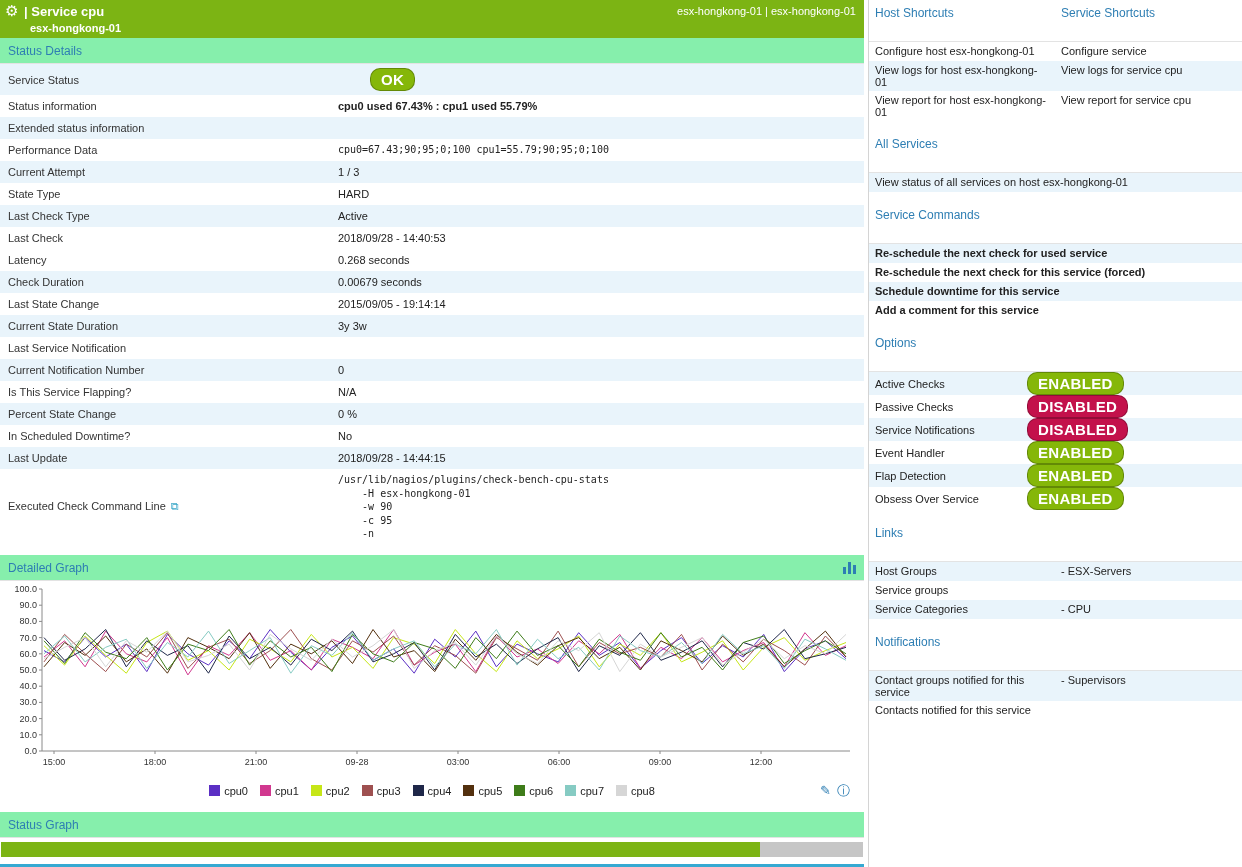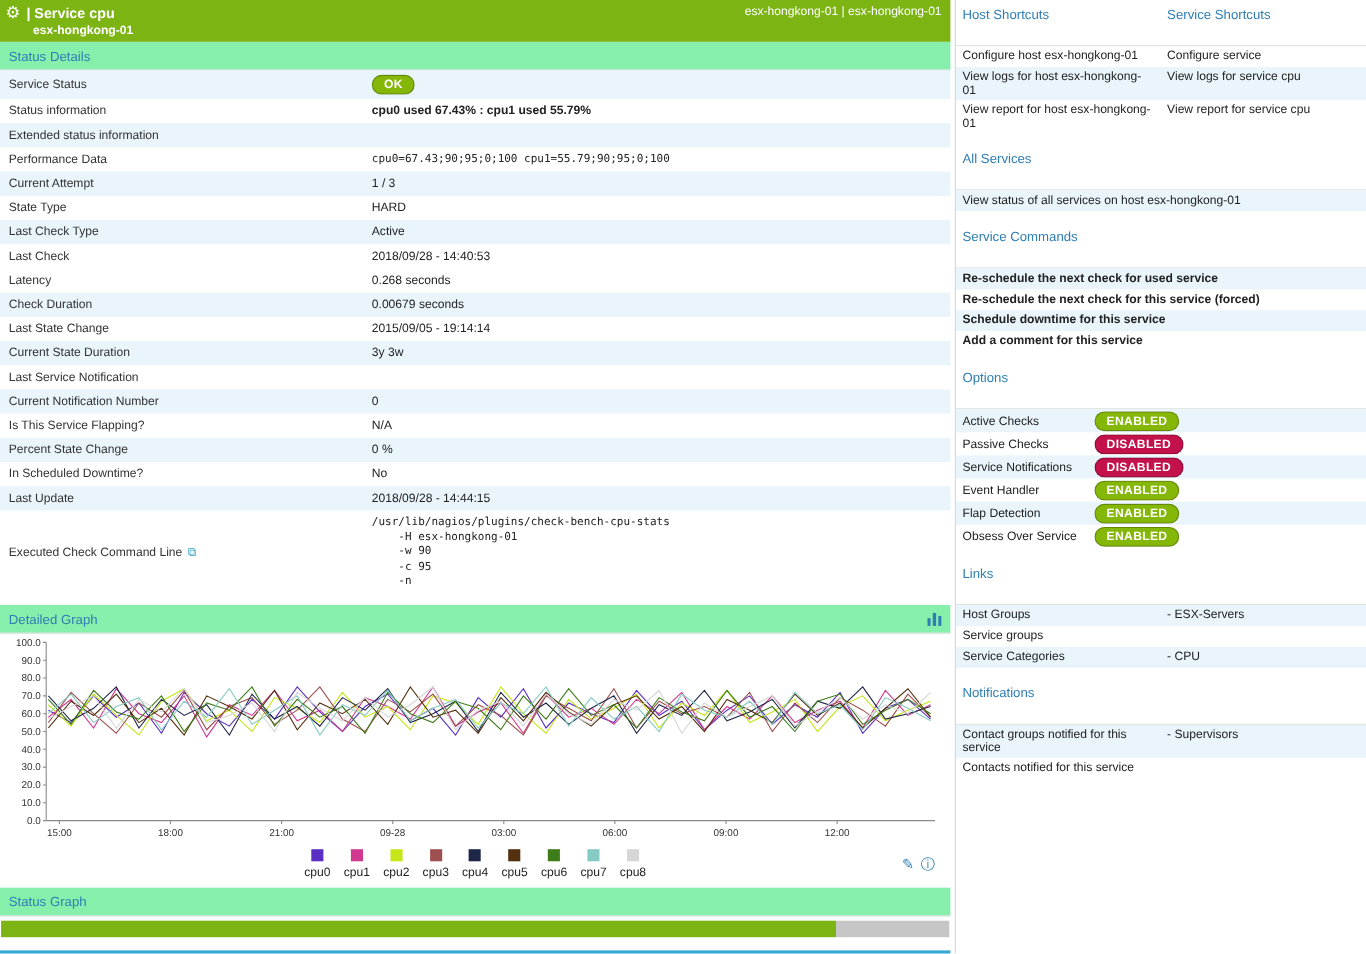--- a/index.html
+++ b/index.html
@@ -20,29 +20,29 @@
   .section-heading { color:var(--blue,#2e7eb3); font-size:12px; padding:6px 8px 5px 8px;
     border-bottom:1px solid #e3e3e3; display:flex; justify-content:space-between; align-items:center; background:#86efac; }
   .mt { margin-top:10px; }
 
   
   .srow { display:flex; min-height:22px; align-items:center; }
   .srow.alt { background:var(--stripe,#e9f4fb); }
   .slabel { width:332px; flex:0 0 332px; padding:4px 8px; font-size:11px; color:#333; }
   .svalue { padding:4px 6px; font-size:11px; color:#222; }
   pre.mono { margin:0; font-family:"DejaVu Sans Mono", monospace; font-size:10px; line-height:1.35; }
-  .pill { display:inline-block; border-radius:10px; color:#fff; font-weight:bold; font-size:11px;
-    padding:2px 10px; letter-spacing:0.3px; border:1px solid rgba(0,0,0,0.25); }
+  .pill { display:inline-block; border-radius:10px; color:#fff; font-weight:bold; font-size:15px;
+    padding:2px 10px; letter-spacing:0.3px; border:1px solid rgba(0,0,0,0.25);margin-left:32px; }
   .cmd-icon { color:#3ba7c8; font-size:11px; margin-left:5px; cursor:pointer; }
 
   
   .graph-wrap { padding:2px 4px 0 4px; position:relative; }
   .legend-row { position:relative; height:22px; margin-top:2px; }
   .legend { display:flex; justify-content:center; gap:12px; font-size:11px; align-items:center; height:100%; }
-  .legend-item { display:flex; align-items:center; gap:4px;flex-direction:column; }
+  .legend-item { display:flex; align-items:flex-start; gap:4px; }
   .swatch { width:11px; height:11px; display:inline-block; }
   .graph-icons { position:absolute; right:10px; top:2px; color:var(--blue,#2e7eb3); font-size:13px; }
   .graph-icons span { margin-left:6px; cursor:pointer; }
   .chart-icon svg { display:block; }
 
   
   .status-bar { height:15px; width:862px; margin:4px 0 0 1px; display:flex; }
   .status-bar div { height:100%; }
   .bottom-strip { position:absolute; bottom:0; left:0; width:864px; height:3px; background:#35a9d2; }
 

